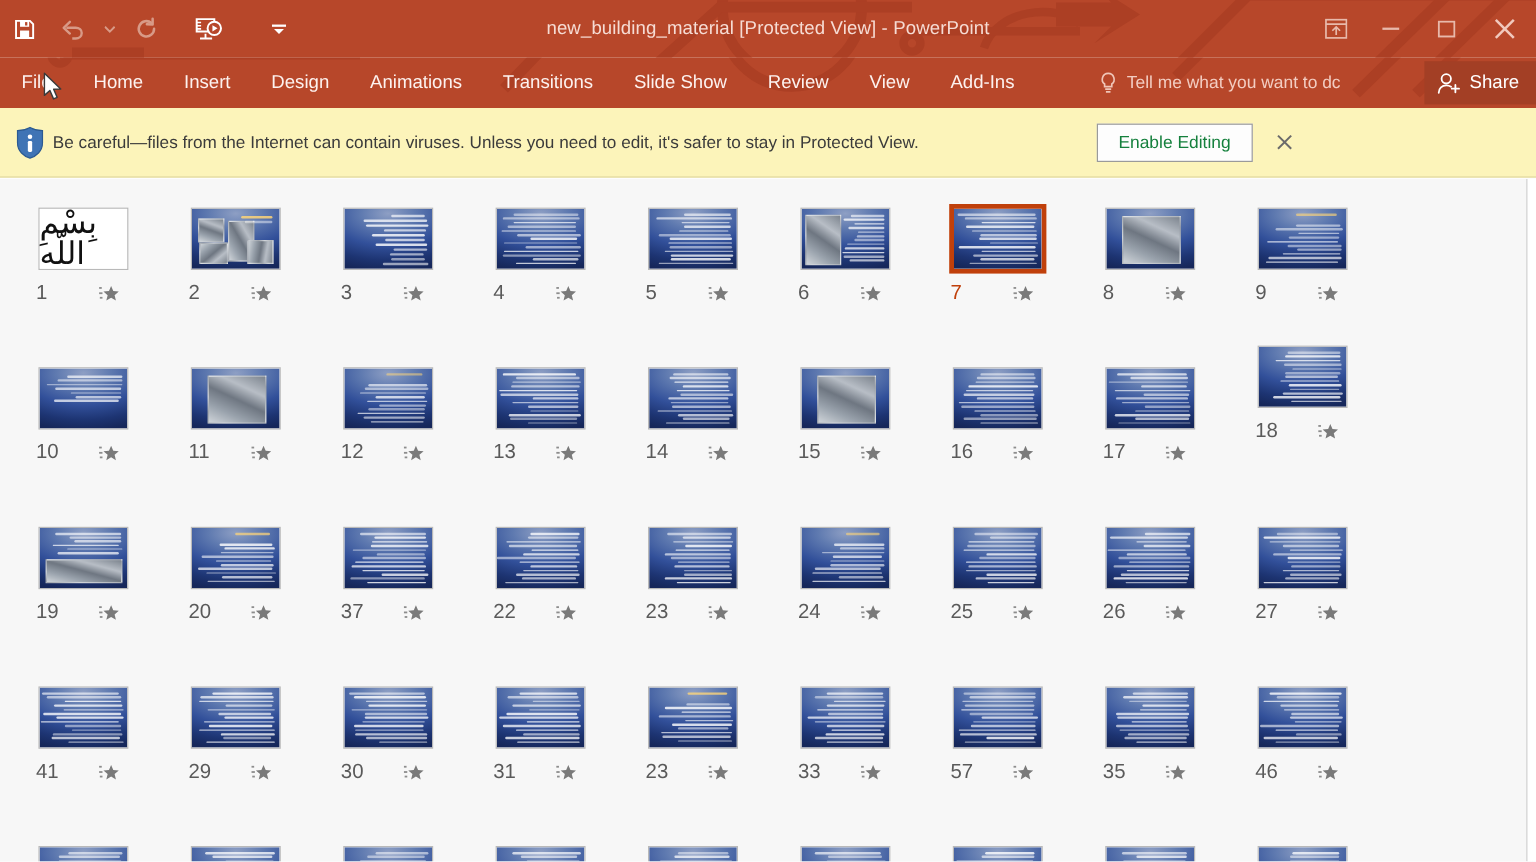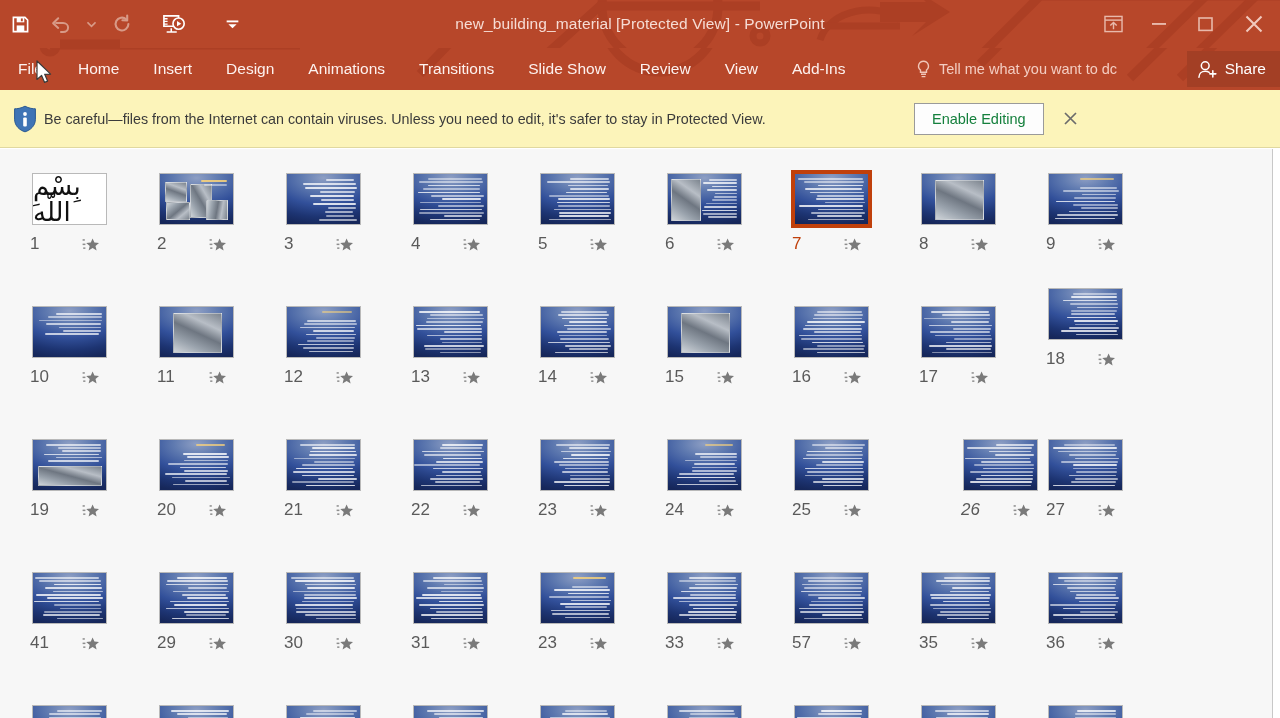--- a/index.html
+++ b/index.html
@@ -850,21 +850,21 @@
                 <div class="tx" style="top: 24.4px; width: 53.5617px; right: 4.86776px; height: 1.6px; opacity: 0.65;"></div>
                 <div class="tx" style="top: 27.8px; width: 56.8806px; right: 6.70917px; height: 1.6px; opacity: 0.99;"></div>
                 <div class="tx" style="top: 31.2px; width: 61.6902px; right: 5.3191px; height: 1.6px; opacity: 0.87;"></div>
                 <div class="tx" style="top: 34.6px; width: 51.6572px; right: 6.36421px; height: 1.6px; opacity: 0.93;"></div>
                 <div class="tx" style="top: 38px; width: 38.4483px; right: 3.51118px; height: 1.6px; opacity: 0.92;"></div>
                 <div class="tx" style="top: 41.4px; width: 61.7301px; right: 6.42666px; height: 1.6px; opacity: 0.58;"></div>
                 <div class="tx" style="top: 44.8px; width: 49.1694px; right: 4.77733px; height: 1.6px; opacity: 0.98;"></div>
               </div>
             </div>
             <div class="caption">
-              <span class="snum">21</span>
+              <span class="snum">37</span>
               <span class="star-wrap">
                 <svg width="19" height="19" viewBox="0 0 19 19">
                   <path d="M10.6 3.4 L12.4 7.6 L17 8 L13.5 11 L14.6 15.5 L10.6 13.1 L6.6 15.5 L7.7 11 L4.2 8 L8.8 7.6 z" fill="#7a7a7a"></path>
                   <rect x="0.6" y="4.2" width="2.2" height="1.5" fill="#8d8d8d"></rect>
                   <rect x="0.6" y="8.6" width="2.8" height="1.5" fill="#8d8d8d"></rect>
                   <rect x="1.2" y="12.4" width="2.2" height="1.5" fill="#8d8d8d"></rect>
                 </svg>
               </span>
             </div>
           </div>
@@ -979,21 +979,21 @@
               <span class="star-wrap">
                 <svg width="19" height="19" viewBox="0 0 19 19">
                   <path d="M10.6 3.4 L12.4 7.6 L17 8 L13.5 11 L14.6 15.5 L10.6 13.1 L6.6 15.5 L7.7 11 L4.2 8 L8.8 7.6 z" fill="#7a7a7a"></path>
                   <rect x="0.6" y="4.2" width="2.2" height="1.5" fill="#8d8d8d"></rect>
                   <rect x="0.6" y="8.6" width="2.8" height="1.5" fill="#8d8d8d"></rect>
                   <rect x="1.2" y="12.4" width="2.2" height="1.5" fill="#8d8d8d"></rect>
                 </svg>
               </span>
             </div>
           </div>
-          <div class="cell" style="left: 963px; top: 290px; width: 96px; height: 90px; font-style: italic;">
+          <div class="cell" style="left: 921px; top: 290px; width: 96px; height: 90px;">
             <div class="thumb">
               <div class="sl sl-blue">
                 <div class="tx" style="top: 4px; width: 38.15px; right: 3.19799px; height: 1.6px; opacity: 0.82;"></div>
                 <div class="tx" style="top: 7.4px; width: 64.8239px; right: 5.07953px; height: 1.6px; opacity: 0.83;"></div>
                 <div class="tx" style="top: 10.8px; width: 42.4329px; right: 5.84069px; height: 1.6px; opacity: 0.79;"></div>
                 <div class="tx" style="top: 14.2px; width: 38.6437px; right: 3.14815px; height: 1.6px; opacity: 0.86;"></div>
                 <div class="tx" style="top: 17.6px; width: 65.1231px; right: 6.66857px; height: 1.6px; opacity: 0.8;"></div>
                 <div class="tx" style="top: 21px; width: 49.5376px; right: 6.06862px; height: 1.6px; opacity: 0.79;"></div>
                 <div class="tx" style="top: 24.4px; width: 59.554px; right: 3.01497px; height: 1.6px; opacity: 0.56;"></div>
                 <div class="tx" style="top: 27.8px; width: 50.839px; right: 3.17428px; height: 1.6px; opacity: 0.75;"></div>
@@ -1296,21 +1296,21 @@
                 <div class="tx" style="top: 24.4px; width: 43.5388px; right: 3.30938px; height: 1.6px; opacity: 0.82;"></div>
                 <div class="tx" style="top: 27.8px; width: 38.7558px; right: 4.10449px; height: 1.6px; opacity: 0.74;"></div>
                 <div class="tx" style="top: 31.2px; width: 65.7969px; right: 6.00146px; height: 1.6px; opacity: 0.71;"></div>
                 <div class="tx" style="top: 34.6px; width: 52.3288px; right: 6.66694px; height: 1.6px; opacity: 0.89;"></div>
                 <div class="tx" style="top: 38px; width: 38.018px; right: 3.76761px; height: 1.6px; opacity: 0.59;"></div>
                 <div class="tx" style="top: 41.4px; width: 62.5313px; right: 6.97013px; height: 1.6px; opacity: 0.89;"></div>
                 <div class="tx" style="top: 44.8px; width: 53.5354px; right: 5.94117px; height: 1.6px; opacity: 0.62;"></div>
               </div>
             </div>
             <div class="caption">
-              <span class="snum">36</span>
+              <span class="snum">46</span>
               <span class="star-wrap">
                 <svg width="19" height="19" viewBox="0 0 19 19">
                   <path d="M10.6 3.4 L12.4 7.6 L17 8 L13.5 11 L14.6 15.5 L10.6 13.1 L6.6 15.5 L7.7 11 L4.2 8 L8.8 7.6 z" fill="#7a7a7a"></path>
                   <rect x="0.6" y="4.2" width="2.2" height="1.5" fill="#8d8d8d"></rect>
                   <rect x="0.6" y="8.6" width="2.8" height="1.5" fill="#8d8d8d"></rect>
                   <rect x="1.2" y="12.4" width="2.2" height="1.5" fill="#8d8d8d"></rect>
                 </svg>
               </span>
             </div>
           </div>

